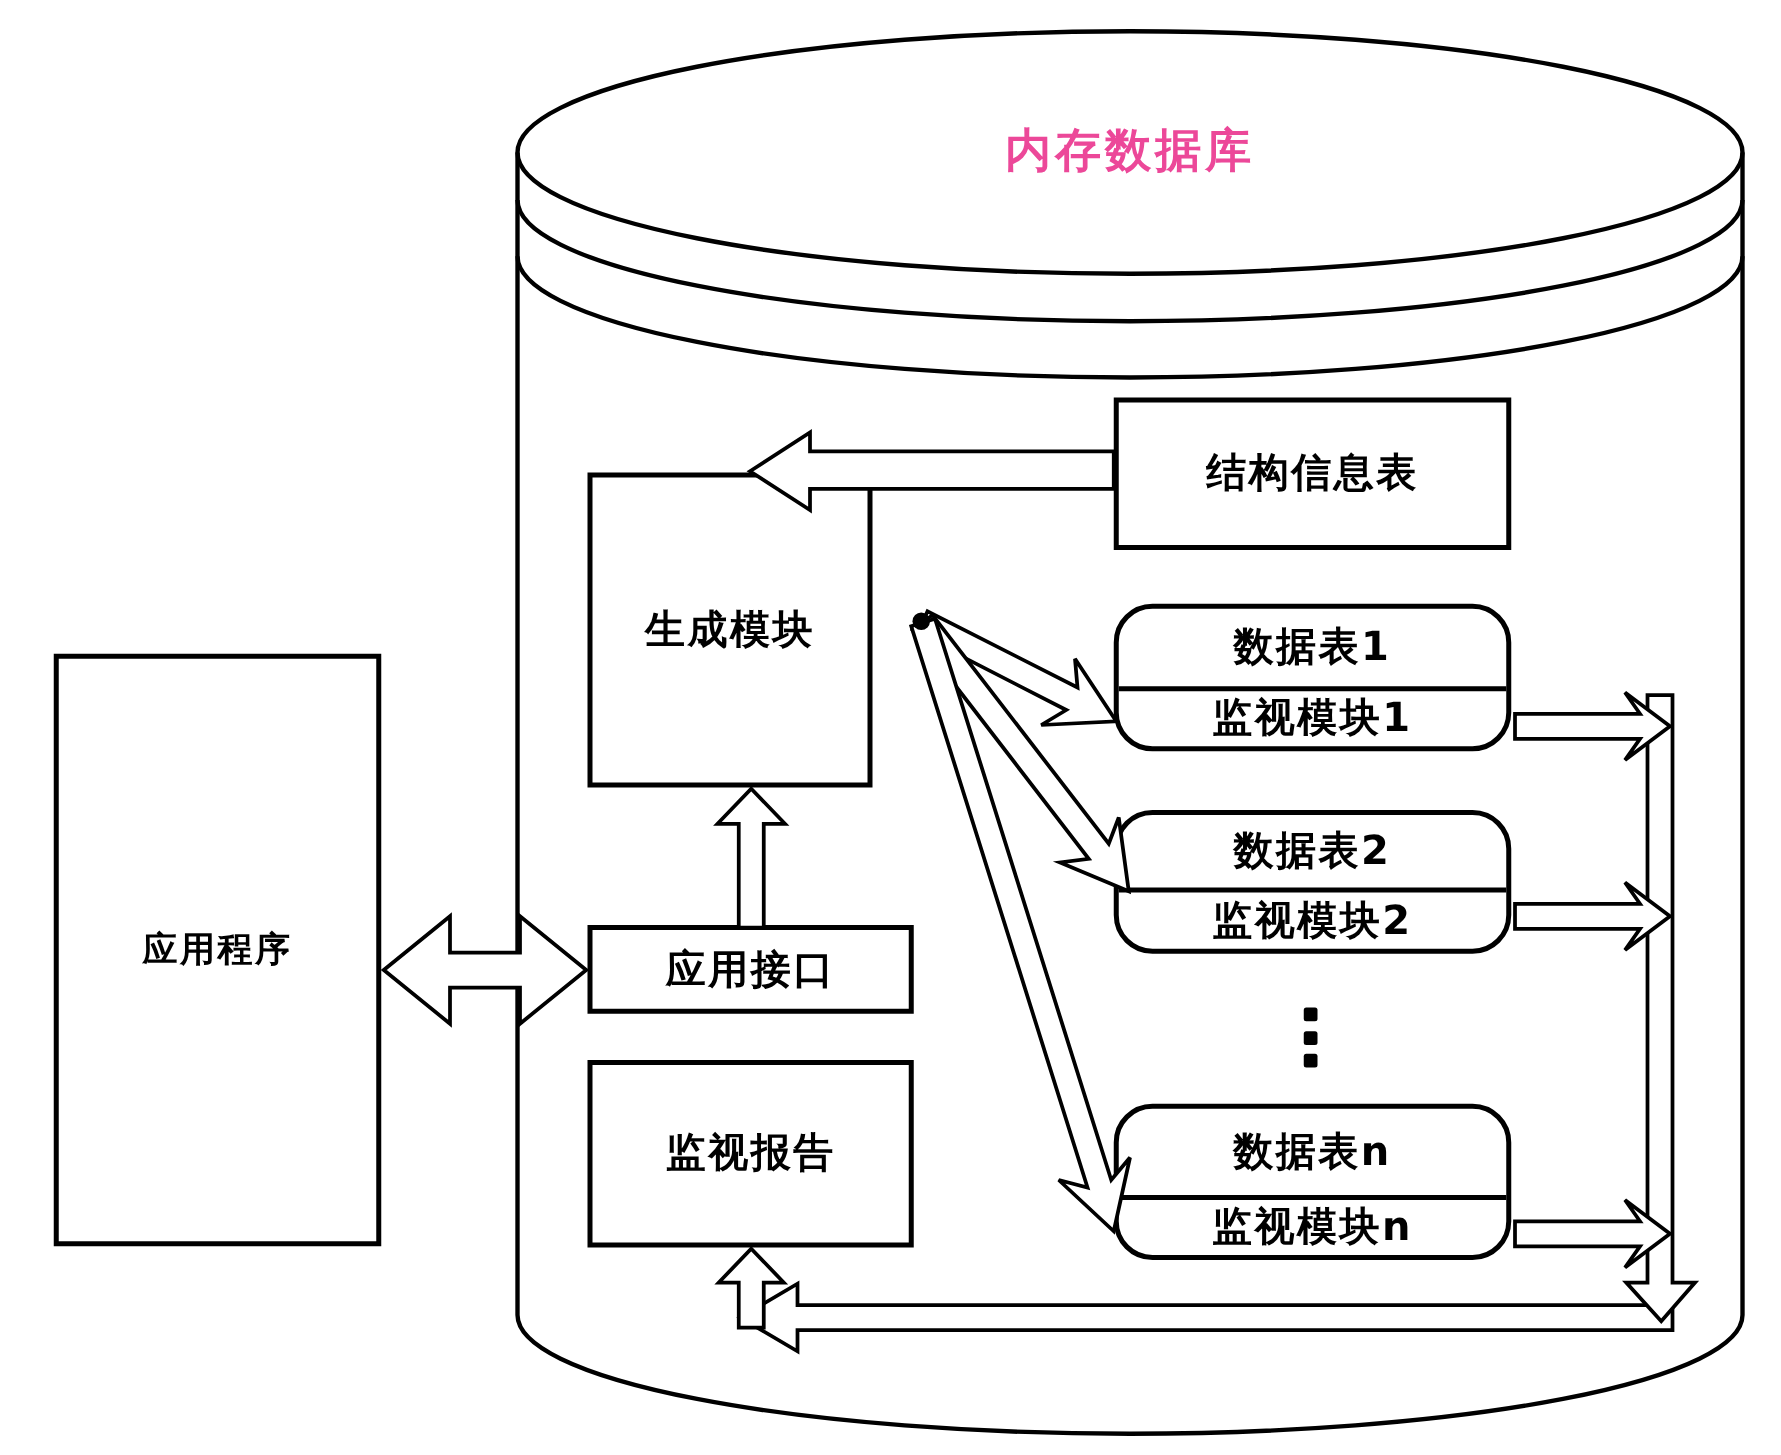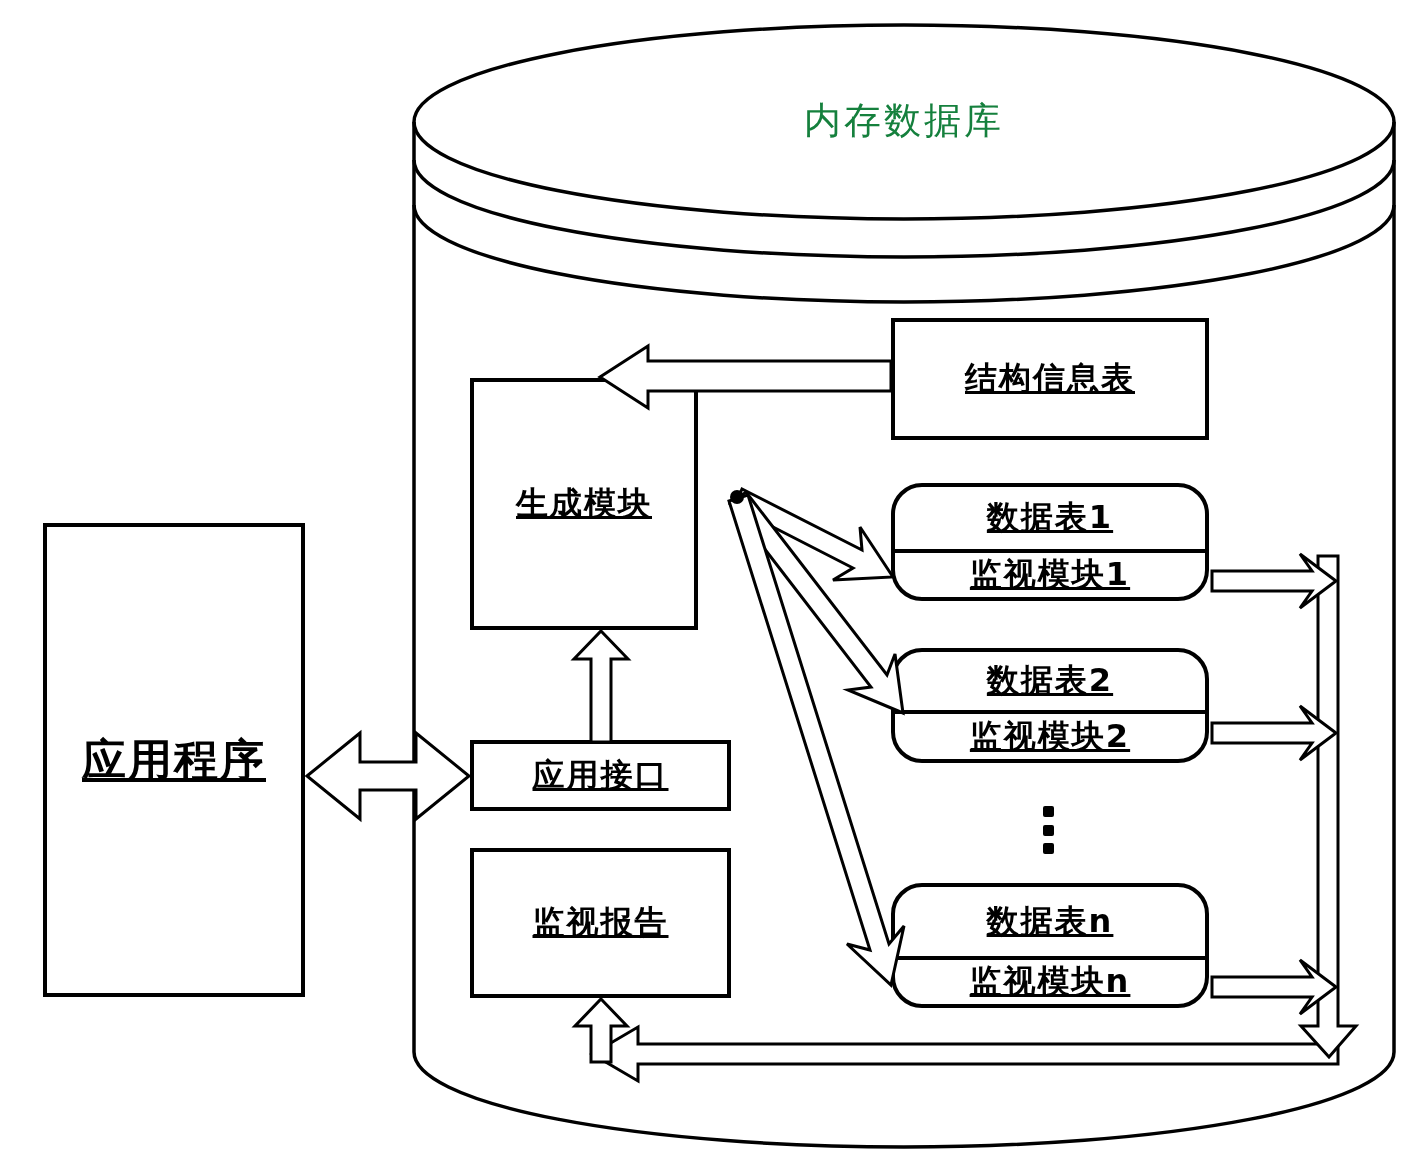--- a/index.html
+++ b/index.html
@@ -12,30 +12,29 @@
   }
   svg.layer{position:absolute;left:0;top:0;pointer-events:none;}
   .node{
     position:absolute;
     background:#ffffff;
     border:4px solid #000;
     box-sizing:border-box;
     display:flex;align-items:center;justify-content:center;
     font-weight:700;color:#000;
     z-index:2;
-    text-decoration:underline;
   }
   .label{font-size:32px;font-weight:700;letter-spacing:2px;white-space:nowrap;}
   .tbox{flex-direction:column;align-items:stretch;justify-content:flex-start;padding:0;border-radius:31px;}
   .cellTop{display:flex;align-items:center;justify-content:center;border-bottom:4px solid #000;}
   .cellBottom{display:flex;align-items:center;justify-content:center;flex:1;}
   #title{
     position:absolute;left:654px;top:96px;width:500px;
-    text-align:center;font-size:37px;font-weight:400;letter-spacing:3px;
-    color:#15803d;z-index:2;
+    text-align:center;font-size:37px;font-weight:700;letter-spacing:3px;
+    color:#ec4899;z-index:2;
   }
   #vdots{
     position:absolute;left:1043px;top:806px;width:12px;height:48px;
     display:flex;flex-direction:column;justify-content:space-between;
     z-index:2;
   }
   #vdots span{width:11px;height:11px;background:#000;border-radius:2px;display:block;}
   .arrow{fill:#ffffff;stroke:#000;stroke-width:3;stroke-linejoin:miter;}
   .cyl{fill:none;stroke:#000;stroke-width:3.5;}
 </style>
@@ -49,21 +48,21 @@
     <path class="cyl" d="M 414 160 A 490 97 0 0 0 1394 160"></path>
     <path class="cyl" d="M 414 205 A 490 97 0 0 0 1394 205"></path>
     <path class="cyl" d="M 414 122 L 414 1052"></path>
     <path class="cyl" d="M 1394 122 L 1394 1052"></path>
     <path class="cyl" d="M 414 1052 A 490 95 0 0 0 1394 1052"></path>
   </svg>
 
   <div id="title">内存数据库</div>
 
   <div class="node" style="left:43px;top:523px;width:262px;height:474px;">
-    <span class="label" style="font-size:44px;">应用程序</span>
+    <span class="label" style="font-size:28px;">应用程序</span>
   </div>
 
   <div class="node" style="left:470px;top:378px;width:228px;height:252px;">
     <span class="label">生成模块</span>
   </div>
 
   <div class="node" style="left:470px;top:740px;width:261px;height:71px;">
     <span class="label">应用接口</span>
   </div>
 

